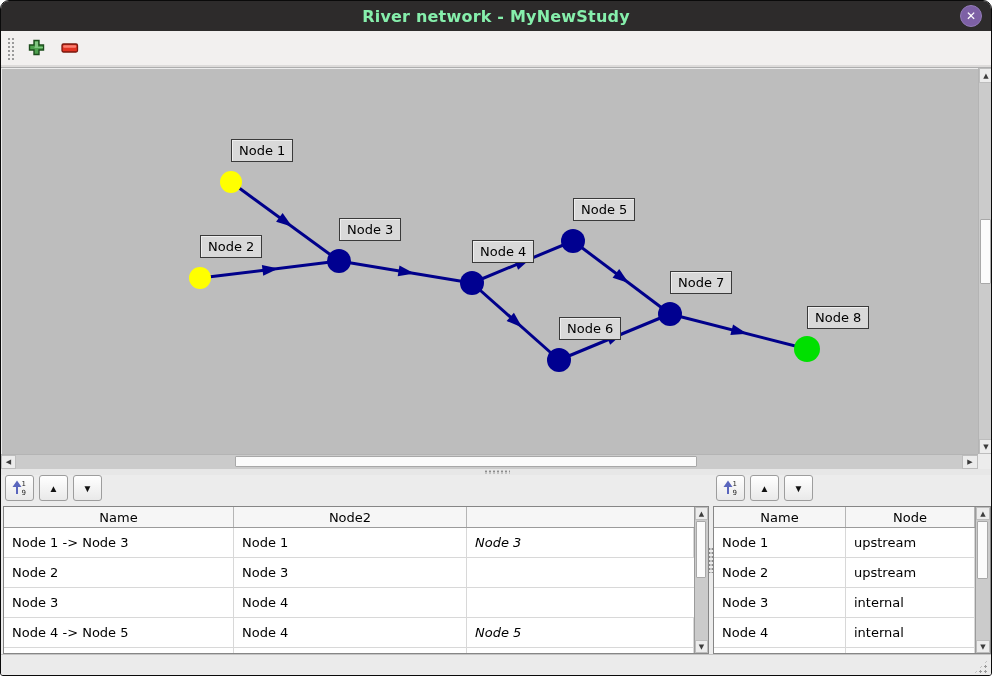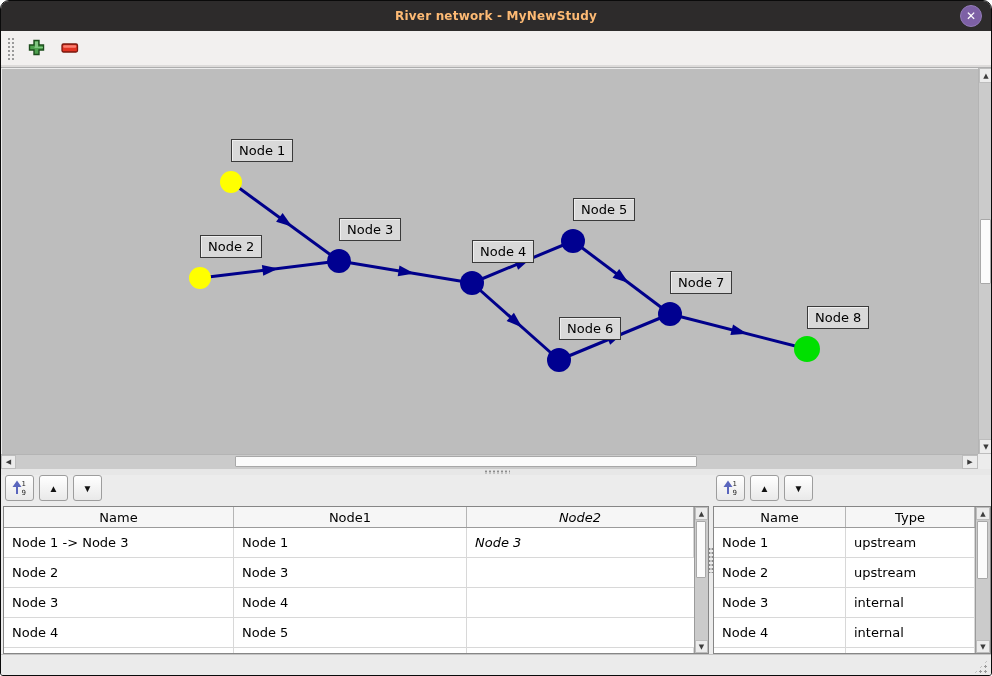--- a/index.html
+++ b/index.html
@@ -2,21 +2,21 @@
 <html><head>
 <meta charset="utf-8">
 <style>
   html,body{margin:0;padding:0;background:#ffffff;font-family:"DejaVu Sans",sans-serif;}
   *{box-sizing:border-box;}
   .window{position:relative;width:992px;height:676px;border:1px solid #0a0a0a;
           border-radius:9px 9px 3px 3px;overflow:hidden;background:#ececec;}
   
   .titlebar{position:absolute;left:0;top:0;width:100%;height:30px;background:#2d2b2b;
             display:flex;align-items:center;justify-content:center;}
-  .title{color:#fdba74;font-size:12px;font-weight:bold;letter-spacing:.2px;}
+  .title{color:#86efac;font-size:16px;font-weight:bold;letter-spacing:.2px;}
   .close-btn{position:absolute;right:9px;top:4px;width:22px;height:22px;border-radius:50%;
              background:#7d60a5;border:1px solid #937bb8;color:#ffffff;display:flex;
              align-items:center;justify-content:center;font-size:12px;cursor:pointer;}
   
   .toolbar{position:absolute;left:0;top:30px;width:100%;height:37px;background:#f2f0ef;
            border-bottom:1px solid #aeaeae;box-shadow:inset 0 -2px 0 #dddbda;
            display:flex;align-items:center;}
   .tb-grip{width:7px;height:24px;margin-left:6px;margin-right:9px;
            background-image:radial-gradient(circle,#9a9a9a 1px,transparent 1.3px);
            background-size:4px 4px;}
@@ -190,38 +190,38 @@
         </button>
       <button class="sq-btn">
         <span>▼</span>
         </button>
     </div>
 
     <div class="table lt">
       <div class="tcontent">
         <div class="thead" id="lt-head">
             <div class="tcell">Name</div>
-            <div class="tcell">Node1</div>
             <div class="tcell">Node2</div>
           </div>
         <div id="lt-body">
             <div class="trow">
               <div class="tcell">Node 1 -&gt; Node 3</div>
               <div class="tcell">Node 1</div>
               <div class="tcell">Node 3</div>
             </div>
             <div class="trow">
               <div class="tcell">Node 2</div>
               <div class="tcell">Node 3</div>
             </div>
             <div class="trow">
               <div class="tcell">Node 3</div>
               <div class="tcell">Node 4</div>
             </div>
             <div class="trow">
+              <div class="tcell">Node 4 -&gt; Node 5</div>
               <div class="tcell">Node 4</div>
               <div class="tcell">Node 5</div>
             </div>
           </div>
         <div class="trow partial">
           <div class="tcell"></div>
             <div class="tcell"></div>
             <div class="tcell"></div>
         </div>
       </div>
@@ -235,21 +235,21 @@
           </div>
       </div>
     </div>
 
     <div class="vsplit-dots"></div>
 
     <div class="table rt">
       <div class="tcontent">
         <div class="thead" id="rt-head">
             <div class="tcell">Name</div>
-            <div class="tcell">Type</div>
+            <div class="tcell">Node</div>
           </div>
         <div id="rt-body">
             <div class="trow">
               <div class="tcell">Node 1</div>
               <div class="tcell">upstream</div>
             </div>
             <div class="trow">
               <div class="tcell">Node 2</div>
               <div class="tcell">upstream</div>
             </div>

